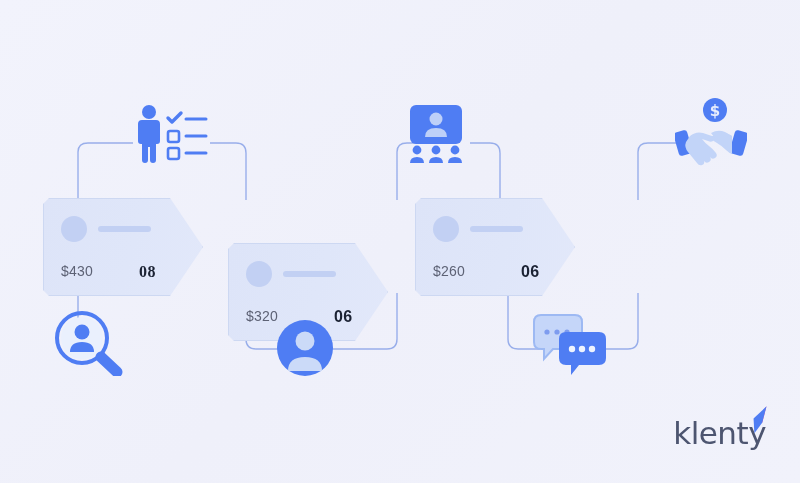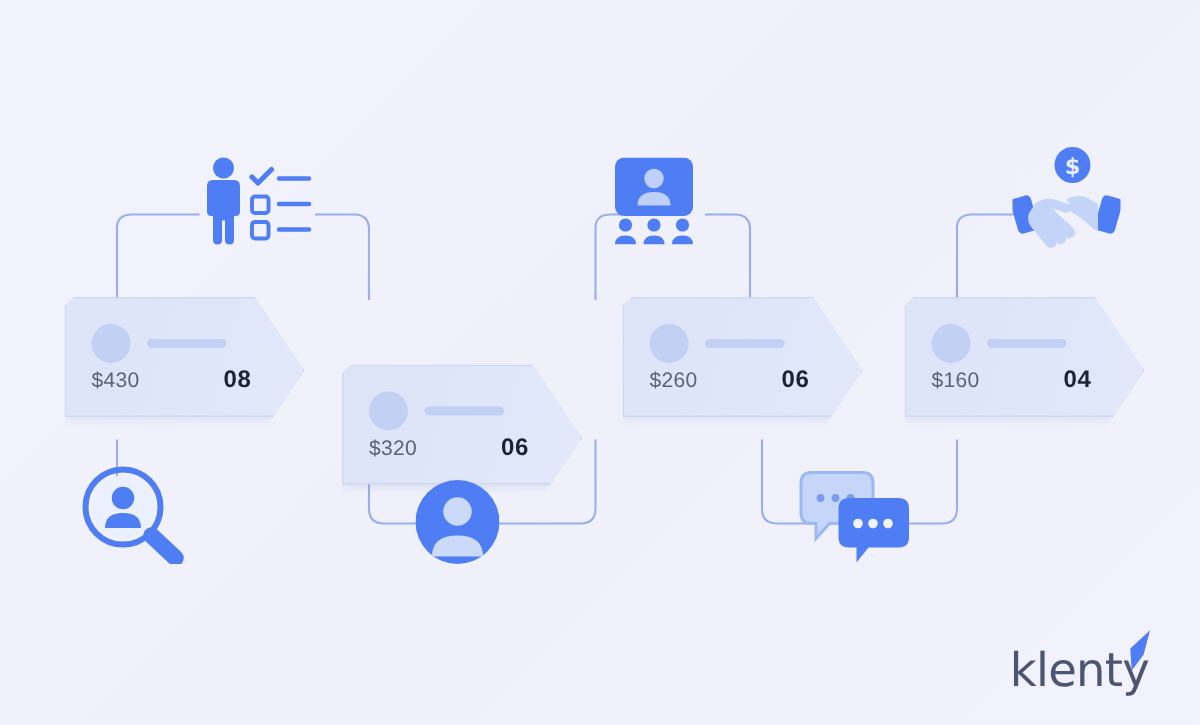--- a/index.html
+++ b/index.html
@@ -23,21 +23,21 @@
   #connector-layer {
     position: absolute;
     left: 0;
     top: 0;
     width: 800px;
     height: 483px;
   }
   
   .card {
     position: absolute;
-    height: 80px;
+    height: 98px;
     background: linear-gradient(105deg, #dde4f8 0%, #dfe6f9 55%, #e2e8fa 100%);
     border: 1px solid #cdd8f2;
     box-sizing: border-box;
     filter: drop-shadow(0 2px 3px rgba(120,135,190,0.16));
   }
   .card-inner {
     position: absolute;
     left: 0; top: 0; right: 0; bottom: 0;
   }
   .avatar-dot {
@@ -74,21 +74,21 @@
     color: #1b2233;
     letter-spacing: 0.4px;
   }
   
   .icon-node {
     position: absolute;
   }
   .logo {
     position: absolute;
     right: 34px;
-    bottom: 20px;
+    bottom: 34px;
     display: flex;
     align-items: flex-end;
   }
   .logo-text {
     font-family: "DejaVu Sans", sans-serif;
     font-size: 31px;
     color: #4d5570;
     letter-spacing: -0.5px;
     line-height: 1;
   }
@@ -118,21 +118,21 @@
       <path d="M638,200 L638,152 Q638,143 648,143 L676,143"></path>
     </g>
   </svg>
 
   <div class="card" style="left:43px; top:198px; width:160px;
               clip-path: polygon(6px 0, 127px 0, 160px 49px, 127px 98px, 6px 98px, 0 92px, 0 6px);">
     <div class="card-inner">
       <div class="avatar-dot"></div>
       <div class="placeholder-bar"></div>
       <div class="card-price">$430</div>
-      <div class="card-count" style="left:105px;">08</div>
+      <div class="card-count" style="left:95px;font-family:Liberation Serif, serif;">08</div>
     </div>
   </div>
 
   <div class="card" style="left:228px; top:198px; width:160px;
               clip-path: polygon(6px 0, 127px 0, 160px 49px, 127px 98px, 6px 98px, 0 92px, 0 6px); margin-top: 45px;">
     <div class="card-inner">
       <div class="avatar-dot"></div>
       <div class="placeholder-bar"></div>
       <div class="card-price">$320</div>
       <div class="card-count" style="left:105px;">06</div>
@@ -142,29 +142,20 @@
   <div class="card" style="left:415px; top:198px; width:160px;
               clip-path: polygon(6px 0, 127px 0, 160px 49px, 127px 98px, 6px 98px, 0 92px, 0 6px);">
     <div class="card-inner">
       <div class="avatar-dot"></div>
       <div class="placeholder-bar"></div>
       <div class="card-price">$260</div>
       <div class="card-count" style="left:105px;">06</div>
     </div>
   </div>
 
-  <div class="card" style="left:603px; top:198px; width:160px;
-              clip-path: polygon(6px 0, 127px 0, 160px 49px, 127px 98px, 6px 98px, 0 92px, 0 6px);">
-    <div class="card-inner">
-      <div class="avatar-dot"></div>
-      <div class="placeholder-bar"></div>
-      <div class="card-price">$160</div>
-      <div class="card-count" style="left:105px;">04</div>
-    </div>
-  </div>
 
   <div class="icon-node" style="left:130px; top:103px; width:80px; height:62px;">
     <svg viewBox="0 0 80 62" width="80" height="62" xmlns="http://www.w3.org/2000/svg">
       <circle cx="19" cy="9" r="7" fill="#4f7df3"></circle>
       <path d="M8 21 q0-4 4-4 h14 q4 0 4 4 v17 q0 3-3 3 h-1 v16 q0 3-3 3 q-3 0-3-3 v-13 h-2 v13 q0 3-3 3 q-3 0-3-3 v-16 h-1 q-3 0-3-3 z" fill="#4f7df3"></path>
       <path d="M38 15 l4 4 l9 -9" stroke="#4f7df3" stroke-width="3.4" fill="none" stroke-linecap="round" stroke-linejoin="round"></path>
       <rect x="38" y="28" width="11" height="11" rx="2" fill="none" stroke="#4f7df3" stroke-width="2.6"></rect>
       <rect x="38" y="45" width="11" height="11" rx="2" fill="none" stroke="#4f7df3" stroke-width="2.6"></rect>
       <line x1="56" y1="16" x2="76" y2="16" stroke="#4f7df3" stroke-width="3" stroke-linecap="round"></line>
       <line x1="56" y1="33" x2="76" y2="33" stroke="#4f7df3" stroke-width="3" stroke-linecap="round"></line>

